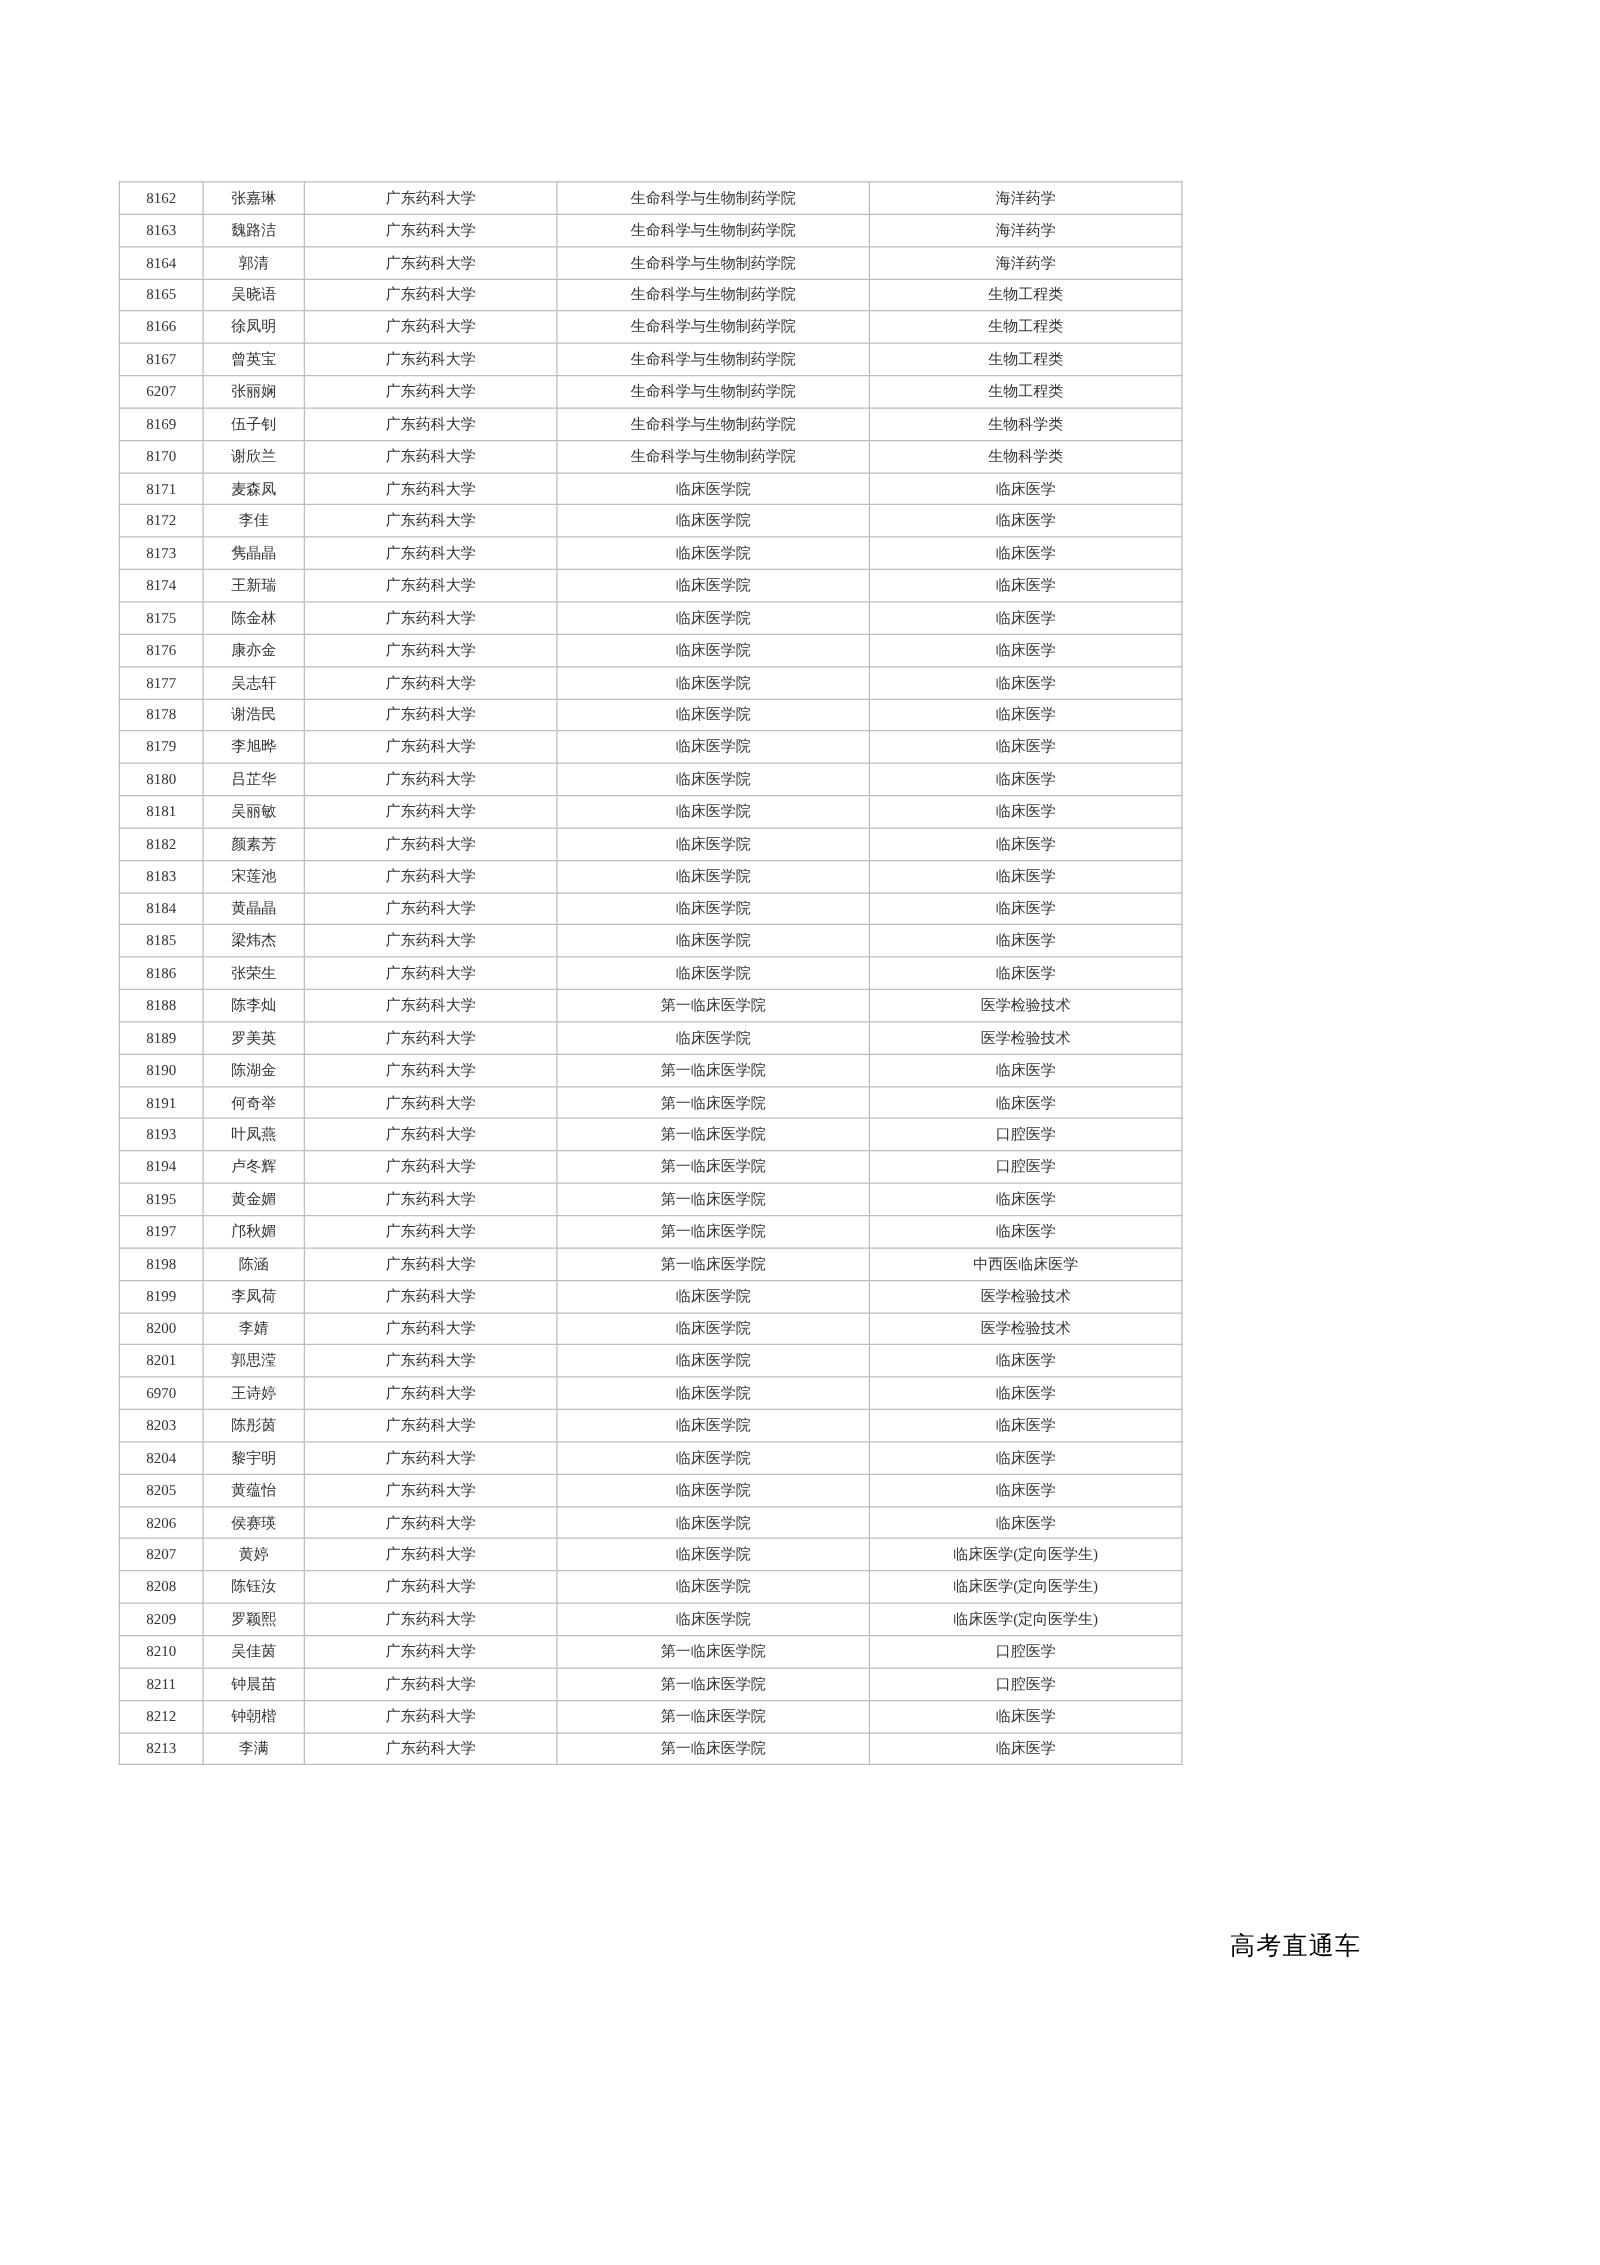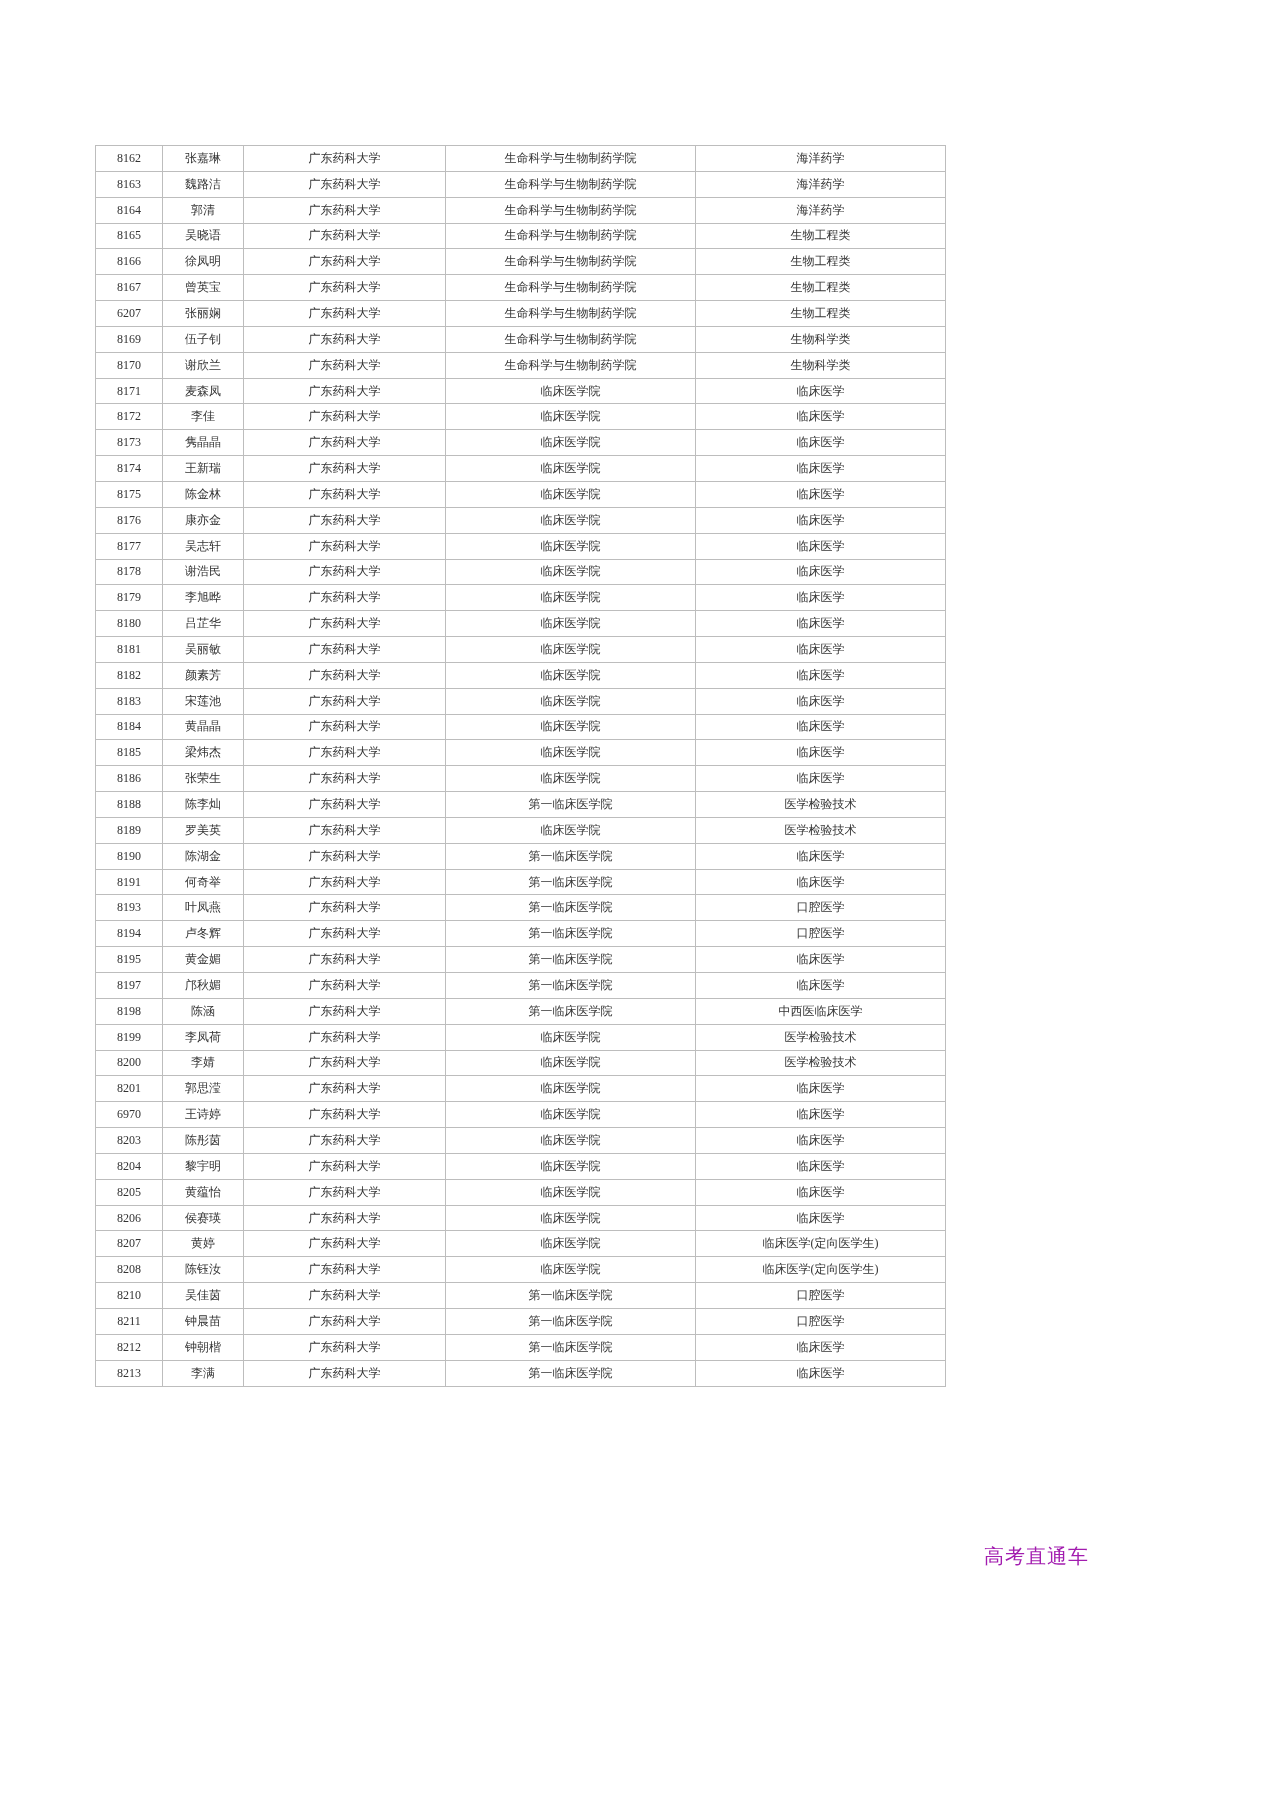--- a/index.html
+++ b/index.html
@@ -31,21 +31,21 @@
     color: #333333;
     padding: 0 2px;
     overflow: hidden;
     white-space: nowrap;
   }
   .watermark {
     position: absolute;
     left: 984px;
     top: 1543px;
     font-size: 20px;
-    color: #a21caf;
+    color: #000000;
     letter-spacing: 1px;
     font-family: "Liberation Sans", "DejaVu Sans", sans-serif;
   }
 </style>
 </head>
 <body>
 
 <table class="doc-table">
   <colgroup>
     <col style="width:67px">
@@ -357,20 +357,27 @@
         <td>临床医学(定向医学生)</td>
       </tr>
       <tr>
         <td>8208</td>
         <td>陈钰汝</td>
         <td>广东药科大学</td>
         <td>临床医学院</td>
         <td>临床医学(定向医学生)</td>
       </tr>
       <tr>
+        <td>8209</td>
+        <td>罗颖熙</td>
+        <td>广东药科大学</td>
+        <td>临床医学院</td>
+        <td>临床医学(定向医学生)</td>
+      </tr>
+      <tr>
         <td>8210</td>
         <td>吴佳茵</td>
         <td>广东药科大学</td>
         <td>第一临床医学院</td>
         <td>口腔医学</td>
       </tr>
       <tr>
         <td>8211</td>
         <td>钟晨苗</td>
         <td>广东药科大学</td>

